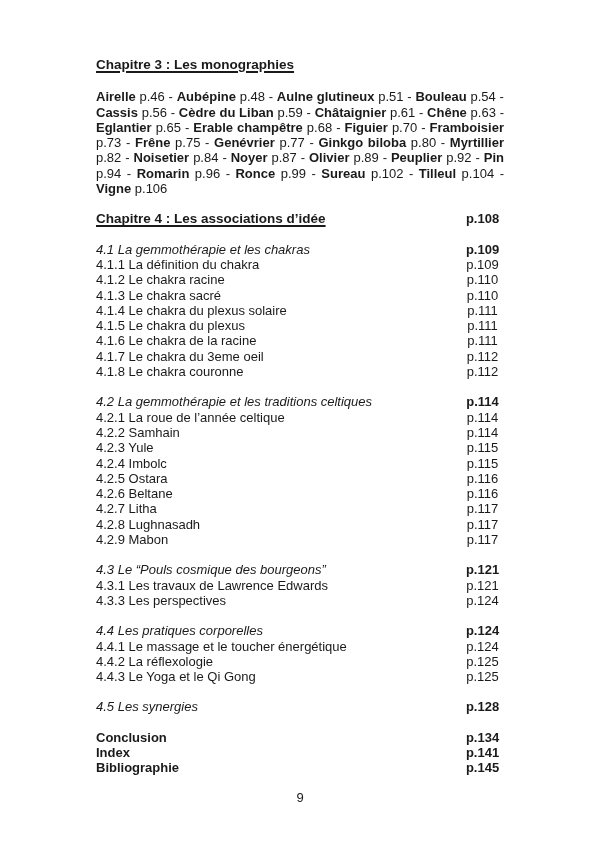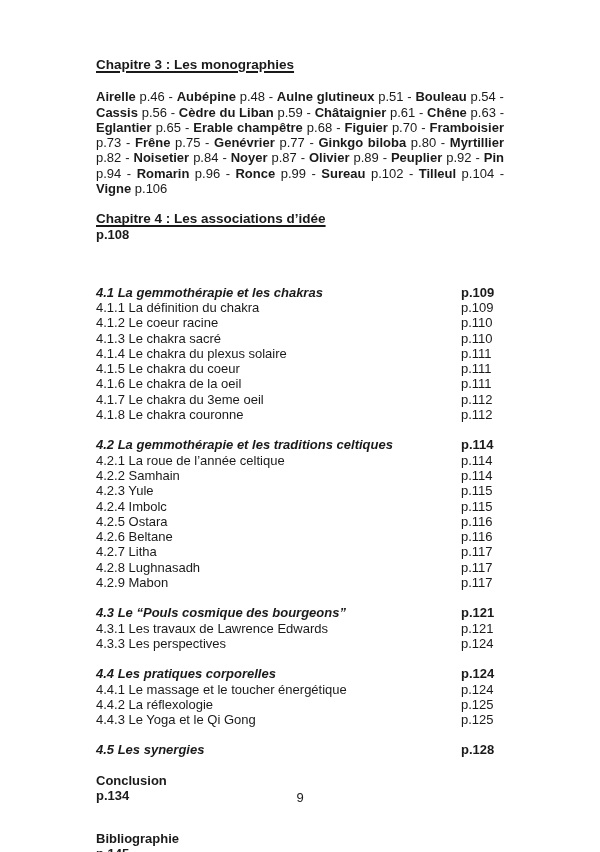--- a/index.html
+++ b/index.html
@@ -42,29 +42,28 @@
   .toc-row {
     display: flex;
     align-items: baseline;
   }
   .toc-row .label {
     flex: 1 1 auto;
     padding-right: 8px;
   }
   .toc-row .pagecol {
     flex: 0 0 43px;
-    text-align: left;
+    text-align: center;
     white-space: nowrap;
   }
   .toc-row.bold, .toc-row.bold .pagecol {
     font-weight: 700;
-    flex-direction: column;
   }
   .section-head .label {
-    font-weight: 700;
+    font-weight: 400;
     font-style: italic;
   }
   .section-head .pagecol {
     font-weight: 700;
   }
   .page-number {
     position: absolute;
     left: 0;
     right: 0;
     top: 790px;
@@ -89,37 +88,37 @@
       <div class="block">
         <div class="toc-row section-head">
           <span class="label">4.1 La gemmothérapie et les chakras</span>
           <span class="pagecol">p.109</span>
         </div>
         <div class="toc-row ">
           <span class="label">4.1.1 La définition du chakra</span>
           <span class="pagecol">p.109</span>
         </div>
         <div class="toc-row ">
-          <span class="label">4.1.2 Le coeur racine</span>
+          <span class="label">4.1.2 Le chakra racine</span>
           <span class="pagecol">p.110</span>
         </div>
         <div class="toc-row ">
           <span class="label">4.1.3 Le chakra sacré</span>
           <span class="pagecol">p.110</span>
         </div>
         <div class="toc-row ">
           <span class="label">4.1.4 Le chakra du plexus solaire</span>
           <span class="pagecol">p.111</span>
         </div>
         <div class="toc-row ">
-          <span class="label">4.1.5 Le chakra du coeur</span>
+          <span class="label">4.1.5 Le chakra du plexus</span>
           <span class="pagecol">p.111</span>
         </div>
         <div class="toc-row ">
-          <span class="label">4.1.6 Le chakra de la oeil</span>
+          <span class="label">4.1.6 Le chakra de la racine</span>
           <span class="pagecol">p.111</span>
         </div>
         <div class="toc-row ">
           <span class="label">4.1.7 Le chakra du 3eme oeil</span>
           <span class="pagecol">p.112</span>
         </div>
         <div class="toc-row ">
           <span class="label">4.1.8 Le chakra couronne</span>
           <span class="pagecol">p.112</span>
         </div>
@@ -205,20 +204,24 @@
         </div>
       </div>
     </div>
 
   <div id="back-matter" class="block">
       <div class="toc-row bold">
         <span class="label">Conclusion</span>
         <span class="pagecol">p.134</span>
       </div>
       <div class="toc-row bold">
+        <span class="label">Index</span>
+        <span class="pagecol">p.141</span>
+      </div>
+      <div class="toc-row bold">
         <span class="label">Bibliographie</span>
         <span class="pagecol">p.145</span>
       </div>
     </div>
 
   <div class="page-number">9</div>
 
 </div>
 
 </body></html>

